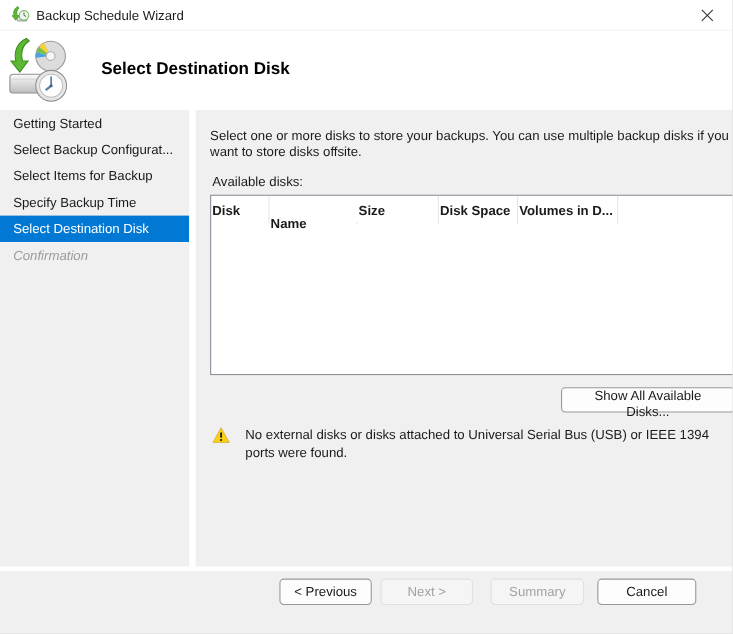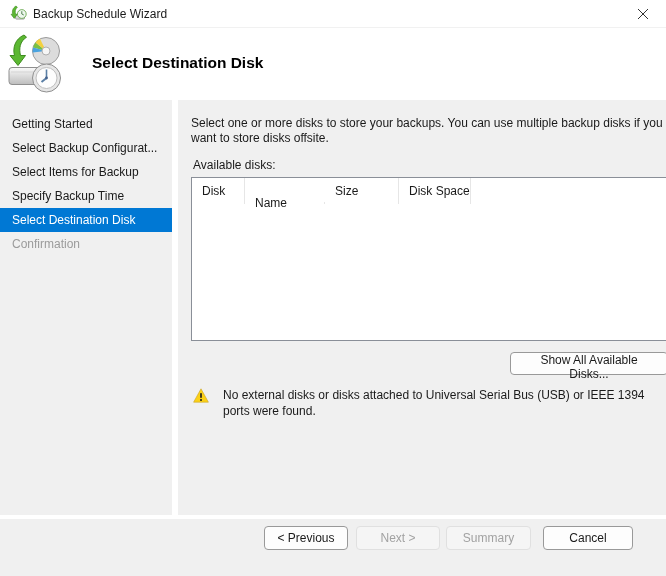--- a/index.html
+++ b/index.html
@@ -24,40 +24,40 @@
   .header {
     height:72px; background:#ffffff; display:flex; align-items:center;
     padding-left:8px;
   }
   .header .big-icon { width:56px; height:60px; flex:0 0 auto; }
   .header .page-title {
     font-size:15.5px; font-weight:bold; color:#000; margin-left:28px; margin-top:-2px;
   }
   
   .body { display:flex; height:415px; background:#f0f0f0; }
-  .sidebar { width:172px; padding-top:12px; flex:0 0 auto; }
+  .sidebar { width:172px; flex:0 0 auto; }
   .sb-item {
     height:24px; line-height:24px; padding-left:12px; font-size:12px;
     color:#1a1a1a; white-space:nowrap; overflow:hidden; cursor:default;
   }
   .sb-item.active { background:#0078d4; color:#ffffff; }
-  .sb-item.disabled { color:#9b9b9b; }
+  .sb-item.disabled { color:#9b9b9b;font-style:italic; }
   .vsep { width:6px; background:#ffffff; flex:0 0 auto; }
   .content { flex:1; padding:16px 18px 0 13px; }
   .intro { width:473px; line-height:15px; color:#1a1a1a; }
   .avail-label { margin-top:12px; margin-left:2px; }
   
   .disk-table {
     margin-top:5px; height:164px; background:#ffffff;
     border:1px solid #8a8f98; display:flex; flex-direction:column;
   }
   .dt-header { display:flex; height:26px; align-items:stretch; flex:0 0 auto; }
   .dt-th {
-    display:flex; align-items:center; padding-left:10px;
-    border-right:1px solid #e6e6e6; color:#1a1a1a; cursor:default;
+    display:flex; align-items:center; padding-left:1px;
+    border-right:1px solid #e6e6e6; color:#1a1a1a; cursor:default;font-weight:bold;
   }
   .dt-th.c0 { width:53px; } .dt-th.c1 { width:80px;margin-top:24px; } .dt-th.c2 { width:74px; }
   .dt-th.c3 { width:72px; } .dt-th.c4 { width:91px; }
   .dt-th.filler { flex:1; border-right:none; }
   .dt-body { flex:1; }
   
   .showall-row { margin-top:11px; display:flex; justify-content:flex-end; }
   .btn {
     height:23px; background:#fdfdfd; border:1px solid #999999; border-radius:4px;
     font-family:"Liberation Sans", sans-serif; font-size:12px; color:#1a1a1a;
@@ -68,21 +68,21 @@
   .warn-icon { width:16px; height:15px; margin-left:2px; margin-top:1px; flex:0 0 auto; }
   .warn-text { margin-left:14px; width:450px; line-height:16px; color:#1a1a1a; }
   
   .hsep { height:4px; background:#ffffff; }
   .footer {
     height:57px; background:#f0f0f0; display:flex; justify-content:flex-end;
     padding-top:7px; padding-right:33px; align-items:flex-start;
   }
   .footer .btn { height:24px; }
   .btn-previous { width:84px; margin-right:8px; }
-  .btn-next     { width:84px; margin-right:6px; }
+  .btn-next     { width:84px; margin-right:16px; }
   .btn-finish   { width:85px; margin-right:12px; }
   .btn-cancel   { width:90px; }
   .btn.disabled {
     background:#f5f5f5; border-color:#e0e0e0; color:#a2a2a2; cursor:default;
   }
 </style>
 </head>
 <body>
 
 <div class="window">
@@ -150,20 +150,21 @@
     <div class="content">
       <div class="intro">Select one or more disks to store your backups. You can use multiple backup disks if you want to store disks offsite.</div>
       <div class="avail-label">Available disks:</div>
 
       <div class="disk-table">
         <div class="dt-header">
           <div class="dt-th c0">Disk</div>
           <div class="dt-th c1">Name</div>
           <div class="dt-th c2">Size</div>
           <div class="dt-th c3">Disk Space</div>
+          <div class="dt-th c4">Volumes in D...</div>
           <div class="dt-th filler"></div>
         </div>
         <div class="dt-body"></div>
       </div>
 
       <div class="showall-row">
         <button class="btn showall-btn">Show All Available Disks...</button>
       </div>
 
       <div class="warning-row">

